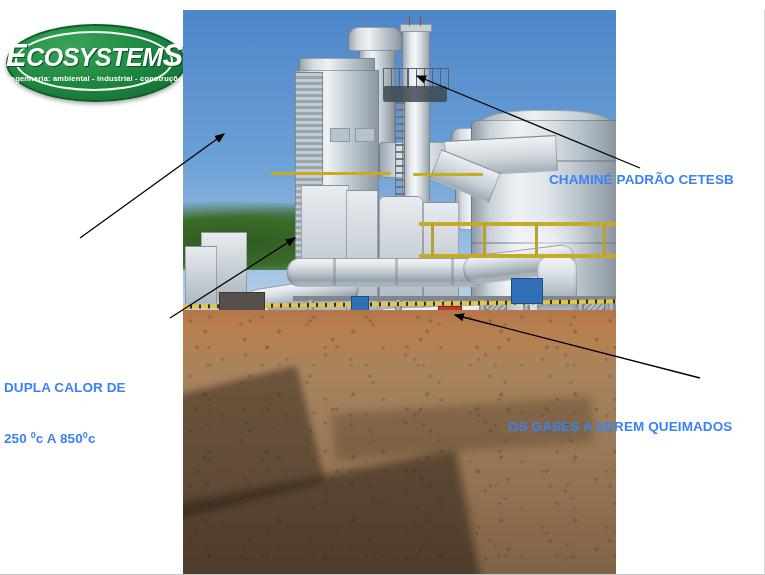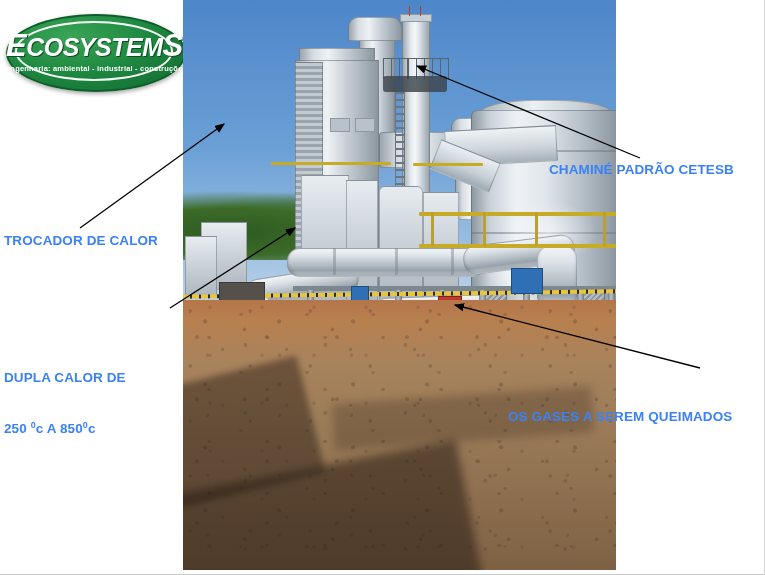--- a/index.html
+++ b/index.html
@@ -1,19 +1,19 @@
 <!DOCTYPE html>
 <html><head>
 <meta charset="utf-8">
 <style>
   html,body{margin:0;padding:0;background:#ffffff;}
   body{width:765px;height:575px;position:relative;overflow:hidden;
        font-family:"Liberation Sans",sans-serif;}
 
-  #page{position:absolute;inset:0;background:#fff;}
+  #page{position:absolute;inset:0;background:#fff;margin-top:10px;}
 
   
   .sheet-rule{position:absolute;left:0;bottom:0;width:765px;height:1px;
               background:#c8c8c8;}
   .sheet-rule-right{position:absolute;right:0;top:0;width:1px;height:575px;
               background:#d8d8d8;}
 
   
   .logo-wrap{position:absolute;left:6px;top:14px;width:176px;height:74px;}
   .logo-ellipse{position:absolute;left:0;top:0;width:176px;height:74px;
@@ -280,21 +280,20 @@
       <marker id="ah" markerWidth="9" markerHeight="9" refX="7" refY="3.2" orient="auto" markerUnits="strokeWidth">
         <path d="M0,0 L8,3.2 L0,6.4 z" fill="#000"></path>
       </marker>
     </defs>
     <line x1="80" y1="228" x2="224" y2="124" stroke="#000" stroke-width="1.3" marker-end="url(#ah)"></line>
     <line x1="170" y1="308" x2="295" y2="228" stroke="#000" stroke-width="1.3" marker-end="url(#ah)"></line>
     <line x1="640" y1="158" x2="417" y2="66" stroke="#000" stroke-width="1.3" marker-end="url(#ah)"></line>
     <line x1="700" y1="368" x2="455" y2="305" stroke="#000" stroke-width="1.3" marker-end="url(#ah)"></line>
   </svg>
 
-  <div class="anno" id="anno-trocador">TROCADOR DE CALOR</div>
 
   <div class="anno" id="anno-pos">
     <div>DUPLA CALOR DE</div>
     <div><span>250 </span><sup>0</sup><span>c A 850</span><sup>0</sup><span>c</span></div>
   </div>
 
   <div class="anno" id="anno-chamine">CHAMINÉ PADRÃO CETESB</div>
 
   <div class="anno" id="anno-tubul">
     <div style="text-align:left;">OS GASES A SEREM QUEIMADOS</div>

